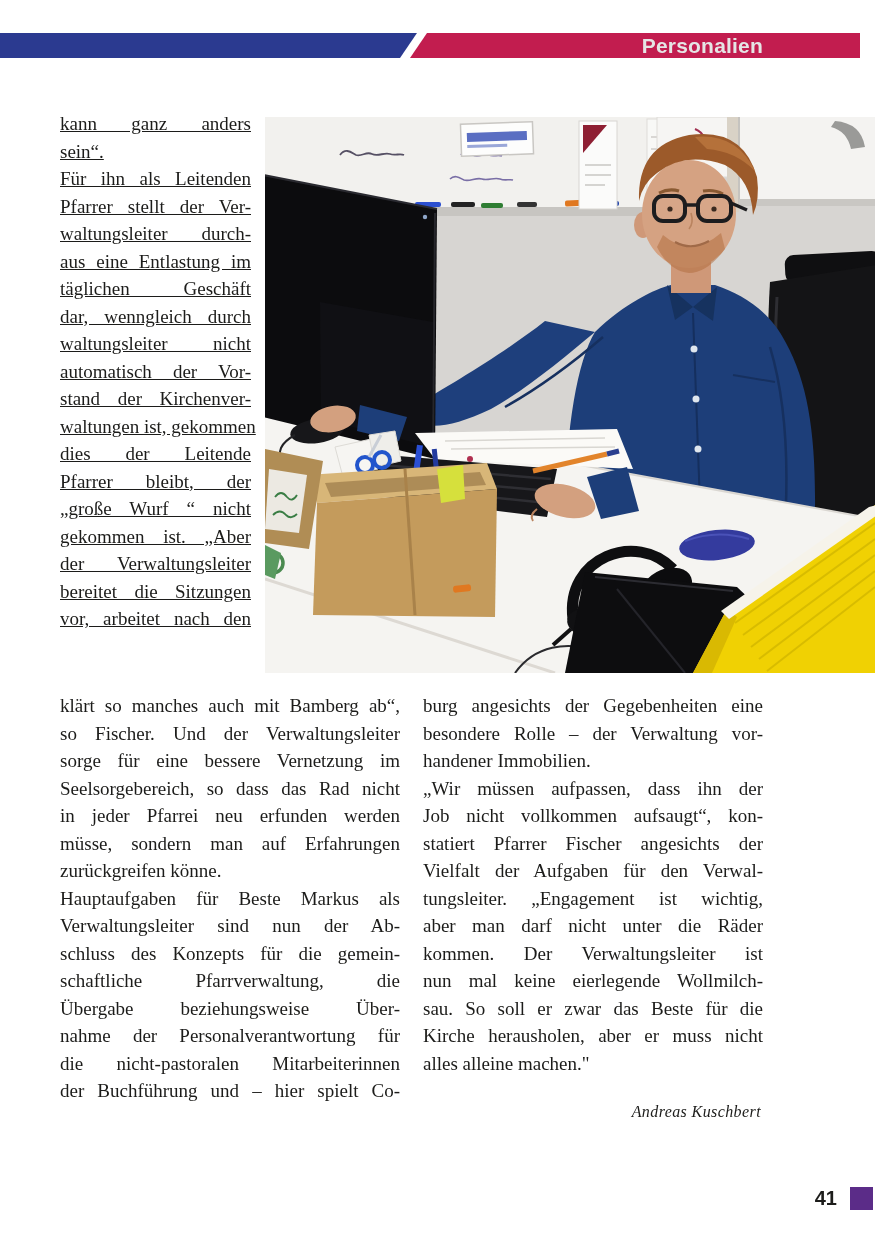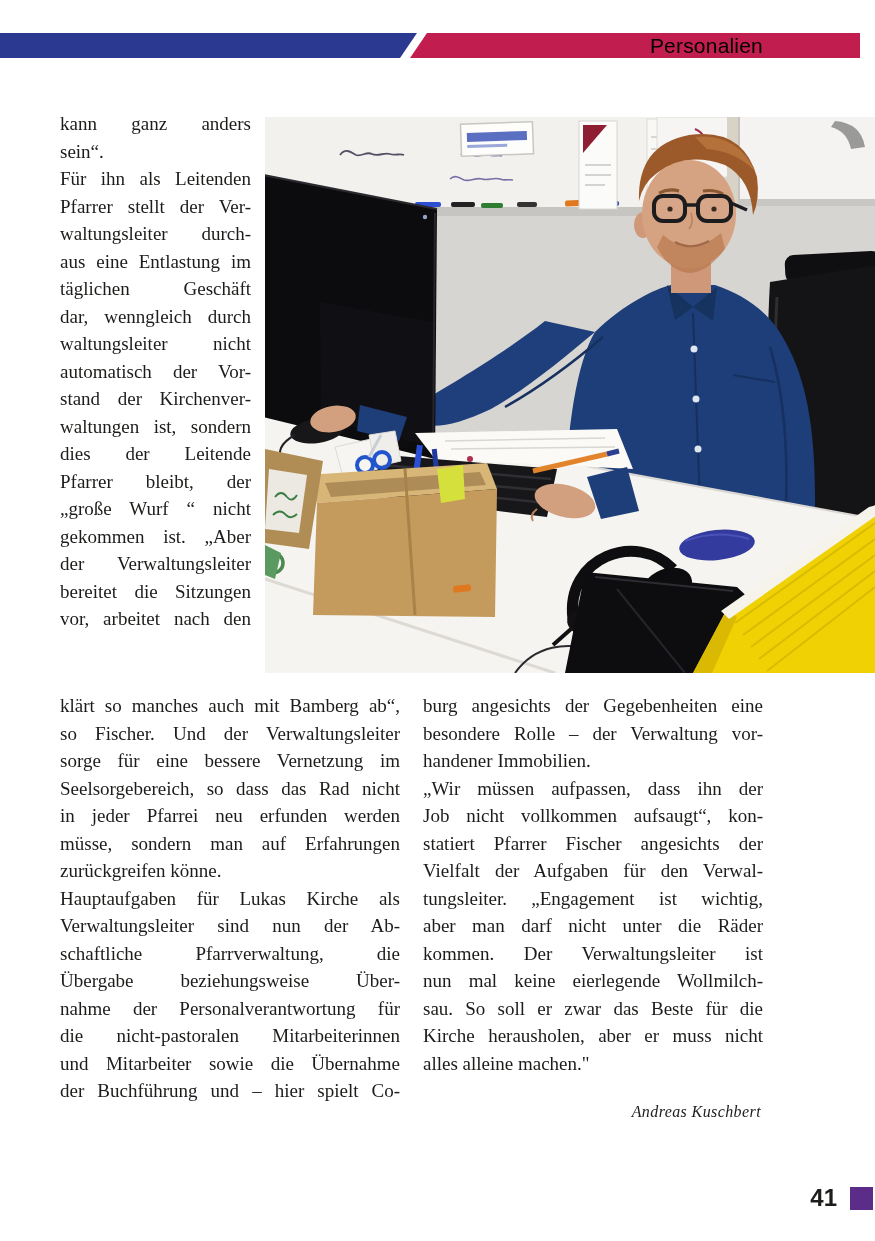--- a/index.html
+++ b/index.html
@@ -4,41 +4,41 @@
 <style>
   html,body{margin:0;padding:0;background:#ffffff;width:875px;height:1241px;overflow:hidden;}
   body{position:relative;font-family:"Liberation Serif",serif;color:#1c1c1a;}
 
   
   .bar{position:absolute;top:33px;height:25px;}
   .bar-blue{left:0;width:417px;background:#2b3a90;
     clip-path:polygon(0 0,100% 0,calc(100% - 17px) 100%,0 100%);}
   .bar-red{left:410px;width:450px;background:#c21d4f;display:flex;align-items:center;
     justify-content:flex-end;clip-path:polygon(17px 0,100% 0,100% 100%,0 100%);}
-  .bar-red span{font-family:"Liberation Sans",sans-serif;font-weight:normal;font-size:21px;
-    color:#000000;padding-right:97px;letter-spacing:.2px;}
+  .bar-red span{font-family:"Liberation Sans",sans-serif;font-weight:bold;font-size:21px;
+    color:#e5e5e5;padding-right:97px;letter-spacing:.2px;}
 
   
   .col{position:absolute;font-size:19px;line-height:27.5px;}
   .col .line{text-align:justify;text-align-last:justify;white-space:nowrap;}
   .col .line.plain{text-align-last:left;}
-  #col-narrow{left:60px;top:110px;width:191px;}
+  #col-narrow{left:60px;top:110px;width:191px;text-decoration:underline;}
   #col-left{left:60px;top:692px;width:340px;}
   #col-right{left:423px;top:692px;width:340px;font-family:Liberation Serif, serif;}
   #signature{left:423px;top:1103px;width:338px;position:absolute;font-size:16px;
     font-style:italic;text-align:right;letter-spacing:.4px;}
 
   
   #photo{position:absolute;left:265px;top:117px;width:610px;height:556px;overflow:hidden;}
   #photo svg{display:block;}
 
   
   #footer{position:absolute;top:1183px;right:0;width:200px;height:30px;display:flex;
     align-items:center;justify-content:flex-end;}
-  #page-number{font-family:"Liberation Sans",sans-serif;font-weight:bold;font-size:24px;
+  #page-number{font-family:"Liberation Sans",sans-serif;font-weight:bold;font-size:20px;
     color:#1d1d1b;}
   #footer-square{width:23px;height:23px;background:#5b2c88;margin-left:13px;margin-right:2px;}
 </style>
 </head>
 <body>
 
 <div class="bar bar-blue"></div>
 <div class="bar bar-red">
   <span>Personalien</span>
 </div>
@@ -48,21 +48,21 @@
     <div class="line plain">sein“.</div>
     <div class="line">Für ihn als Leitenden</div>
     <div class="line">Pfarrer stellt der Ver-</div>
     <div class="line">waltungsleiter durch-</div>
     <div class="line">aus eine Entlastung im</div>
     <div class="line">täglichen Geschäft</div>
     <div class="line">dar, wenngleich durch</div>
     <div class="line">waltungsleiter nicht</div>
     <div class="line">automatisch der Vor-</div>
     <div class="line">stand der Kirchenver-</div>
-    <div class="line">waltungen ist, sondern</div>
+    <div class="line">waltungen ist, gekommen</div>
     <div class="line">dies der Leitende</div>
     <div class="line">Pfarrer bleibt, der</div>
     <div class="line">„große Wurf “ nicht</div>
     <div class="line">gekommen ist. „Aber</div>
     <div class="line">der Verwaltungsleiter</div>
     <div class="line">bereitet die Sitzungen</div>
     <div class="line">vor, arbeitet nach den</div>
   </div>
 
 <div id="photo">
@@ -245,27 +245,27 @@
 </div>
 
 <div class="col" id="col-left">
     <div class="line">klärt so manches auch mit Bamberg ab“,</div>
     <div class="line">so Fischer. Und der Verwaltungsleiter</div>
     <div class="line">sorge für eine bessere Vernetzung im</div>
     <div class="line">Seelsorgebereich, so dass das Rad nicht</div>
     <div class="line">in jeder Pfarrei neu erfunden werden</div>
     <div class="line">müsse, sondern man auf Erfahrungen</div>
     <div class="line plain">zurückgreifen könne.</div>
-    <div class="line">Hauptaufgaben für Lukas Kirche als</div>
+    <div class="line">Hauptaufgaben für Beste Markus als</div>
     <div class="line">Verwaltungsleiter sind nun der Ab-</div>
+    <div class="line">schluss des Konzepts für die gemein-</div>
     <div class="line">schaftliche Pfarrverwaltung, die</div>
     <div class="line">Übergabe beziehungsweise Über-</div>
     <div class="line">nahme der Personalverantwortung für</div>
     <div class="line">die nicht-pastoralen Mitarbeiterinnen</div>
-    <div class="line">und Mitarbeiter sowie die Übernahme</div>
     <div class="line">der Buchführung und – hier spielt Co-</div>
   </div>
 <div class="col" id="col-right">
     <div class="line">burg angesichts der Gegebenheiten eine</div>
     <div class="line">besondere Rolle – der Verwaltung vor-</div>
     <div class="line plain">handener Immobilien.</div>
     <div class="line">„Wir müssen aufpassen, dass ihn der</div>
     <div class="line">Job nicht vollkommen aufsaugt“, kon-</div>
     <div class="line">statiert Pfarrer Fischer angesichts der</div>
     <div class="line">Vielfalt der Aufgaben für den Verwal-</div>

